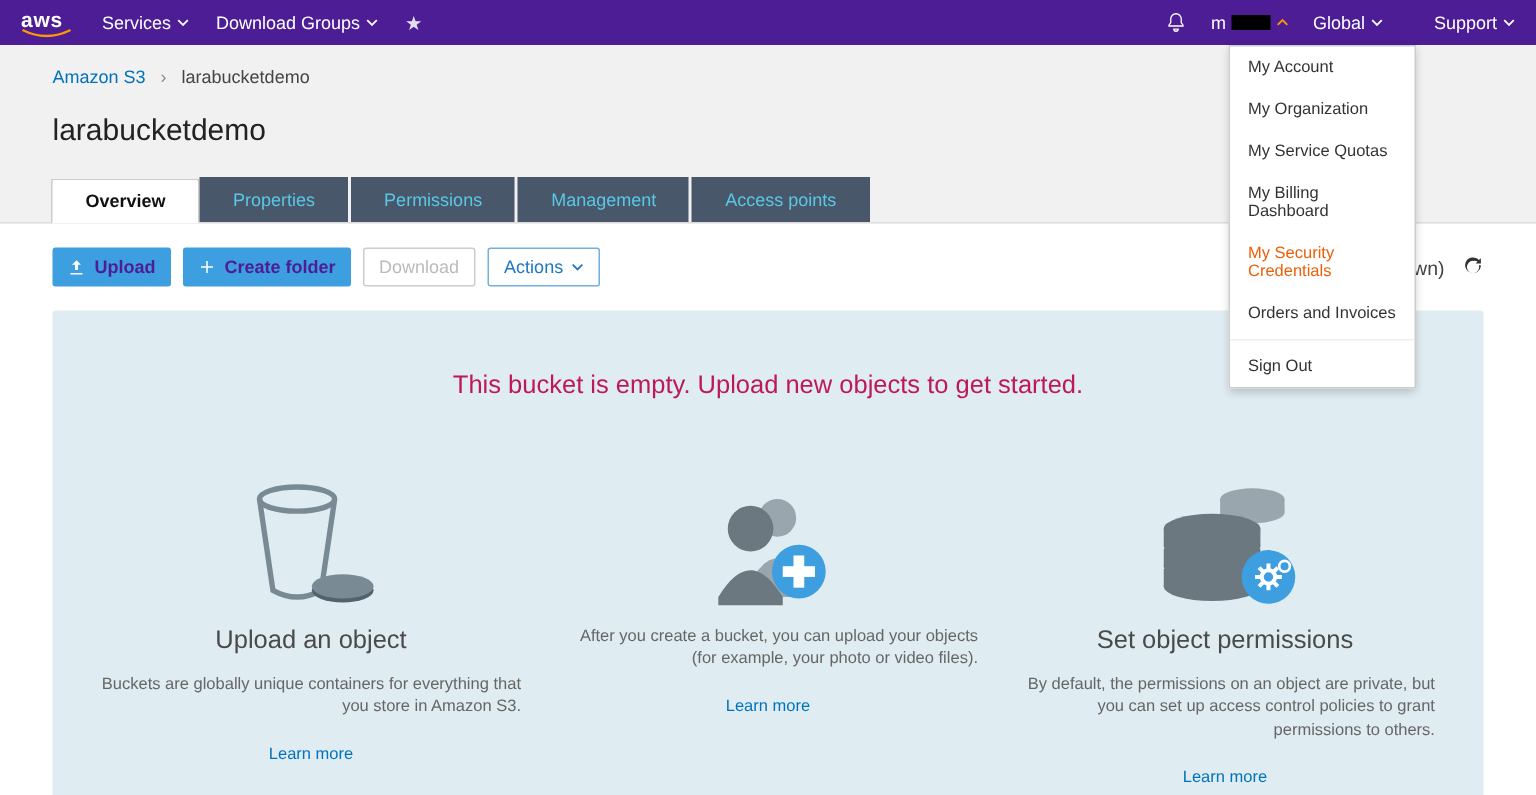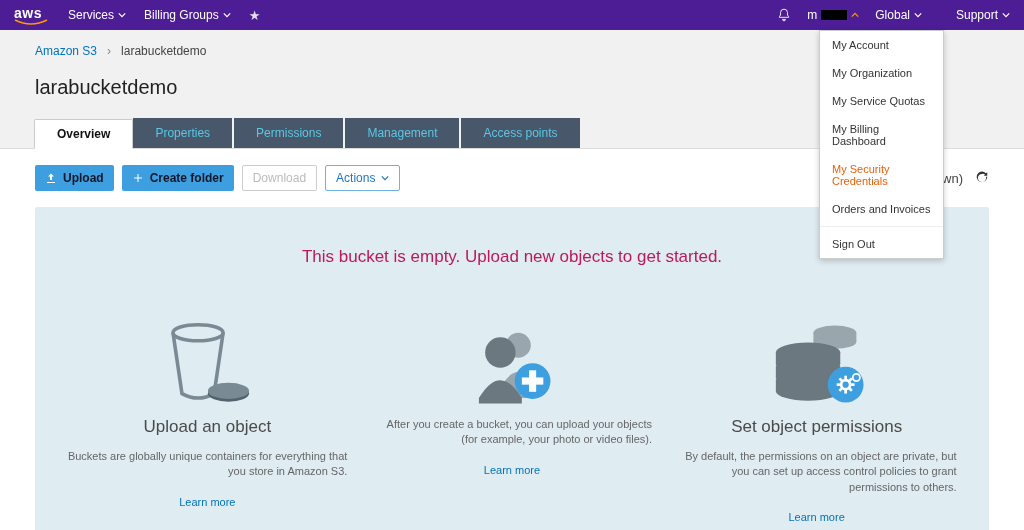--- a/index.html
+++ b/index.html
@@ -22,21 +22,21 @@
   .crumb-link { color:#0073bb; cursor:pointer; }
   .crumb-sep { margin:0 10px; color:#888; }
   .crumb-current { color:#444; }
   .bucket-title { font-size:20px; margin-top:18px; font-weight:400; color:#222; }
   .tabs { display:flex; position:absolute; bottom:0; left:34px;align-items:center; }
   .tab { height:30px; display:flex; align-items:center; padding: 0 22px; font-size:12px; cursor:pointer; }
   .tab-active { background:#fff; border:1px solid #ccc; border-bottom:1px solid #fff; font-weight:700; color:#111; margin-bottom:-1px; border-radius:2px 2px 0 0; }
   .tab-inactive { background:#485769; color:#59c8e6; margin-right:2px; }
   .toolbar { display:flex; align-items:center; padding:16px 35px; gap:8px; }
   .btn { height:26px; border-radius:2px; font-size:12px; display:flex; align-items:center; padding:0 10px; cursor:pointer; gap:6px; }
-  .btn-primary { background:#3d9ee0; color:#0f172a; border:none; font-weight:600; }
+  .btn-primary { background:#3d9ee0; color:#4c1d95; border:none; font-weight:600; }
   .btn-disabled { background:#fff; color:#bbb; border:1px solid #ccc; cursor:not-allowed; }
   .btn-outline { background:#fff; color:#1f76c3; border:1px solid #6fb1e0; }
   .btn-outline .chevron { color:#1f76c3; }
   .refresh-group { margin-left:auto; display:flex; align-items:center; gap:12px; color:#444; }
   .refresh { width:14px; height:14px; cursor:pointer; }
   .main-panel { margin: 0 35px; background:#dfecf1; border-radius:2px; padding:40px 30px 20px; min-height:330px; }
   .empty-msg { text-align:center; font-size:17px; color:#be185d; margin-bottom:50px; font-weight:300; }
   .cards { display:flex; justify-content:space-around; gap:20px; }
   .card { text-align:center; flex:1; max-width:280px; }
   .card-icon { height:90px; display:flex; align-items:flex-end; justify-content:center; margin-bottom:10px; }
@@ -60,21 +60,21 @@
         </svg>
     </div>
   </div>
   <div class="nav-item">
     <span>Services</span>
     <svg class="chevron" viewBox="0 0 10 10">
         <path d="M1 3 L5 7 L9 3" stroke="#fff" fill="none" stroke-width="1.5"></path>
       </svg>
   </div>
   <div class="nav-item">
-    <span>Billing Groups</span>
+    <span>Download Groups</span>
     <svg class="chevron" viewBox="0 0 10 10">
         <path d="M1 3 L5 7 L9 3" stroke="#fff" fill="none" stroke-width="1.5"></path>
       </svg>
   </div>
   <div class="nav-item star">★</div>
   <div class="flex-spacer"></div>
   <div class="right-group">
     <svg class="bell" viewBox="0 0 24 24">
         <path d="M12 2a6 6 0 0 0-6 6v4l-2 3v1h16v-1l-2-3V8a6 6 0 0 0-6-6zm0 20a2.5 2.5 0 0 0 2.5-2.5h-5A2.5 2.5 0 0 0 12 22z" fill="none" stroke="#fff" stroke-width="1.5"></path>
       </svg>

